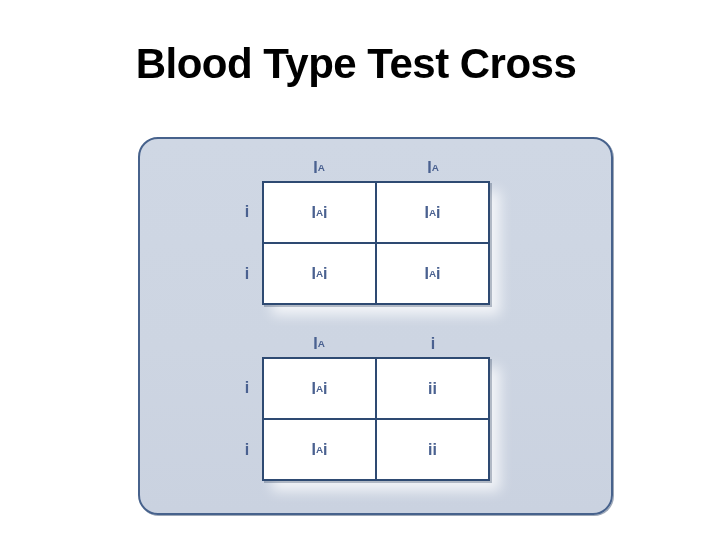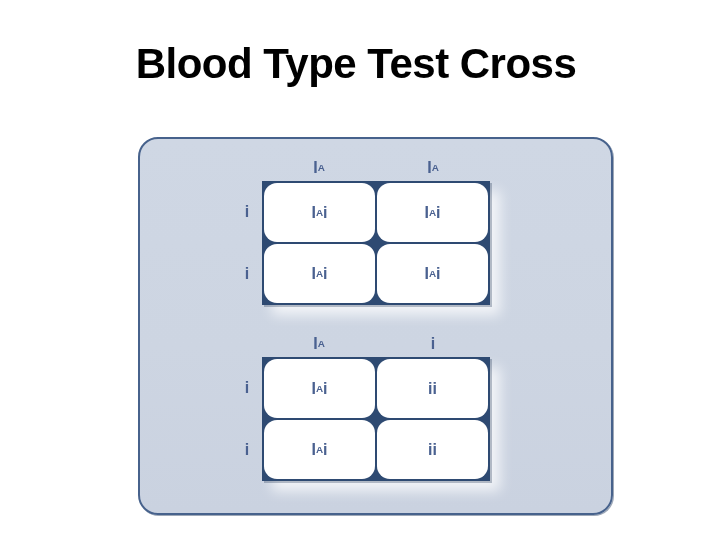--- a/index.html
+++ b/index.html
@@ -80,21 +80,20 @@
     box-shadow: 2px 2px 0 rgba(32, 52, 84, 0.30), 10px 10px 12px rgba(255, 255, 255, 0.75);
   }
   .pcell {
     background: var(--cell-fill);
     display: flex;
     align-items: center;
     justify-content: center;
     color: var(--genotype-text);
     font-size: 16px;
     font-weight: bold;
-    border-radius: 13px;
   }
   .phdr sup, .pcell sup {
     font-size: 0.62em;
     vertical-align: super;
     line-height: 0;
   }
 </style>
 </head>
 <body>
 

